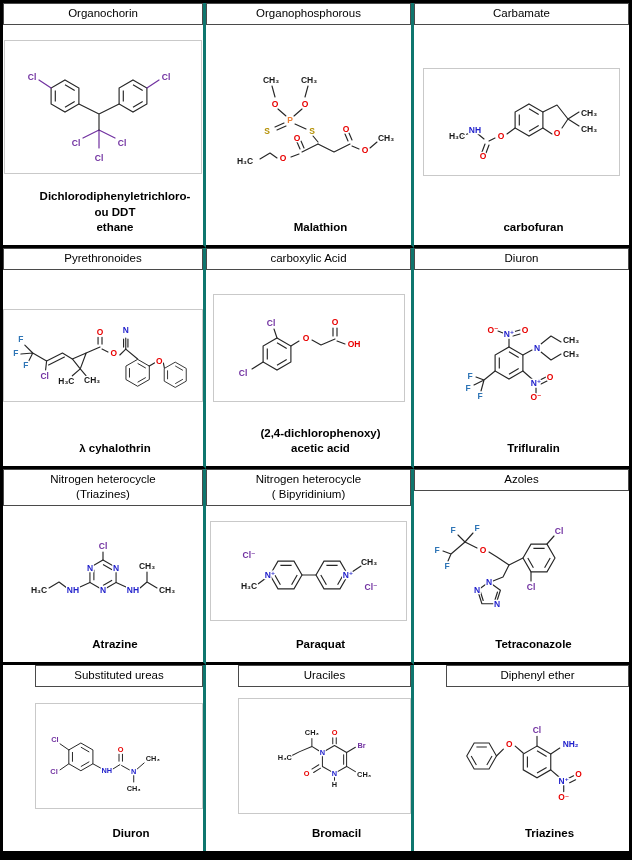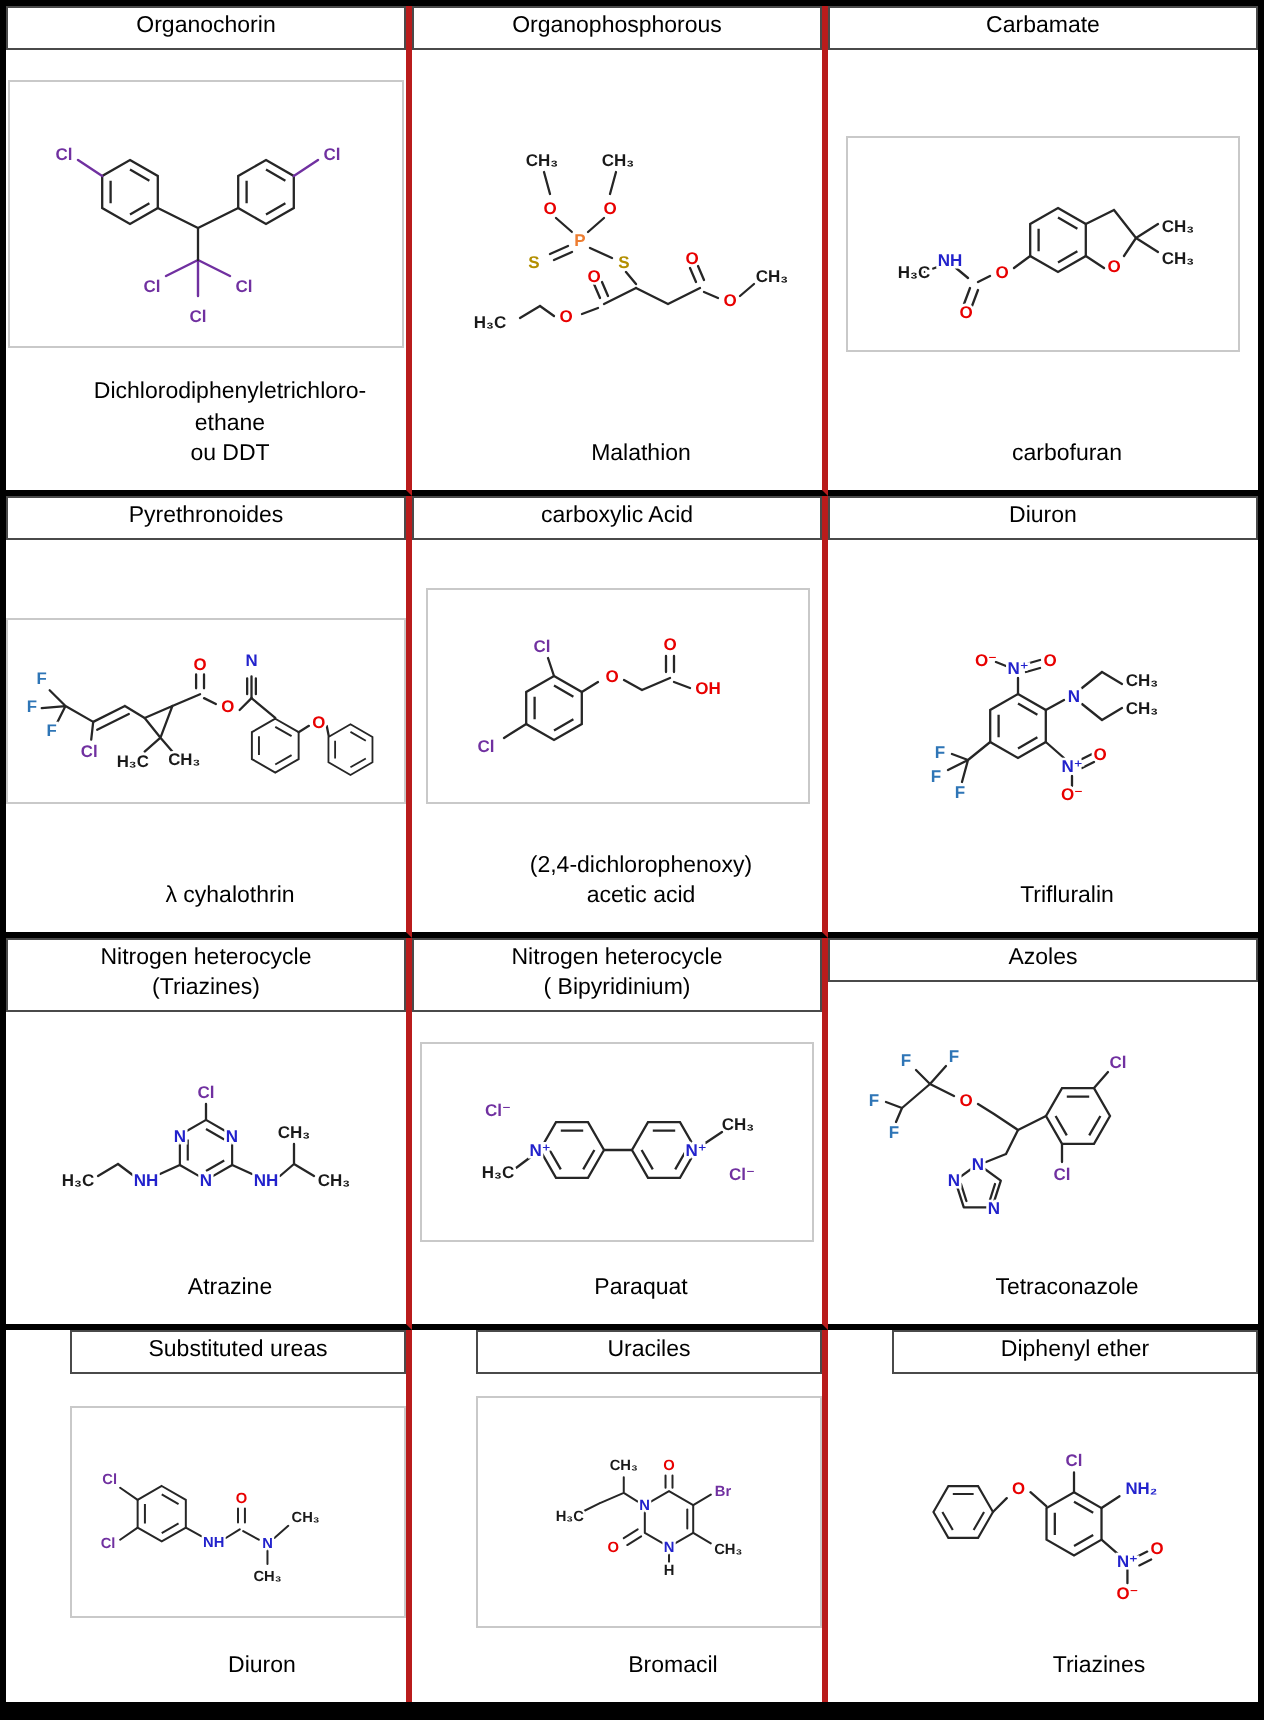--- a/index.html
+++ b/index.html
@@ -9,34 +9,34 @@
     background:#fff;
     font-family:"Liberation Sans","DejaVu Sans",sans-serif;
     color:#000;
   }
   .grid{
     display:grid;width:100%;height:100%;
     grid-template-columns:203px 208px 215px;
     grid-template-rows:245px 221px 196px 186px;
   }
   .cell{
-    box-sizing:border-box;border-right:3px solid #b91c1c;border-bottom:3px solid #000;
+    box-sizing:border-box;border-right:3px solid #0f766e;border-bottom:3px solid #000;
     display:flex;flex-direction:column;overflow:hidden;background:#fff;
   }
   .cell.nr{border-right:none;}
   .cell.nb{border-bottom:none;padding-left:32px;}
   .cell-title{
     border:1px solid #4a4a4a;margin:0;
     text-align:center;font-size:11.5px;line-height:1.3;
     padding:2px 2px 3px;
   }
   .struct{flex:1;display:flex;align-items:center;justify-content:center;min-height:0;}
   .struct.framed svg{border:1px solid #c9c9c9;padding:3px 5px;background:#fff;}
   .cell-name{
-    text-align:center;font-weight:400;font-size:11.5px;line-height:1.32;
+    text-align:center;font-weight:700;font-size:11.5px;line-height:1.32;
     padding:0 4px 10px;
     margin-left:24px;
   }
   svg{display:block;}
   .bond{stroke:#262626;stroke-width:1.15;fill:none;stroke-linecap:round;stroke-linejoin:round;}
   .bondCl{stroke:#7030a0;stroke-width:1.2;fill:none;stroke-linecap:round;}
   .ring{stroke:#262626;stroke-width:1.15;fill:none;}
   text.atom{
     font-family:"Liberation Sans","DejaVu Sans",sans-serif;
     font-size:8.5px;font-weight:700;text-anchor:middle;
@@ -76,22 +76,22 @@
           <text class="atom aC" x="22" y="36">Cl</text>
           <text class="atom aC" x="156" y="36">Cl</text>
           <text class="atom aC" x="66" y="102">Cl</text>
           <text class="atom aC" x="112" y="102">Cl</text>
           <text class="atom aC" x="89" y="117">Cl</text>
         </g>
       </svg>
     </div>
     <div class="cell-name">
       <div>Dichlorodiphenyletrichloro-</div>
+      <div>ou DDT</div>
       <div>ethane</div>
-      <div>ou DDT</div>
     </div>
   </div>
 
   <div class="cell">
     <div class="cell-title">
       <div>Organophosphorous</div>
     </div>
     <div class="struct">
       <svg width="190" height="108" viewBox="0 0 190 108">
         <g>

